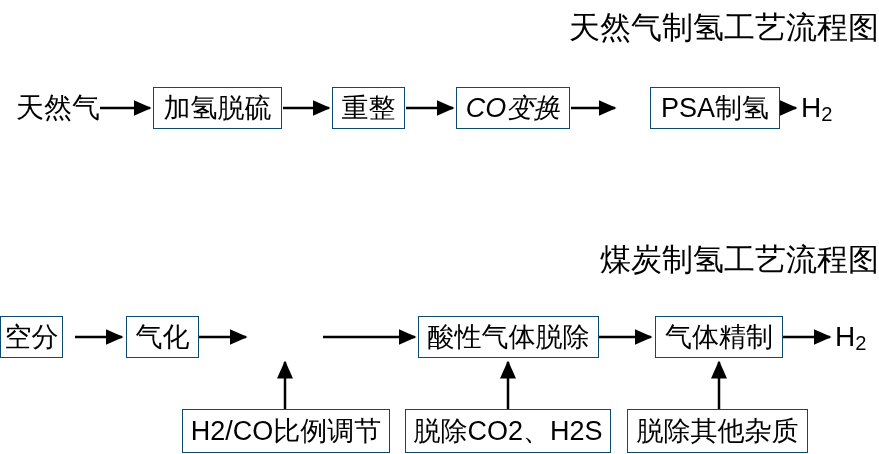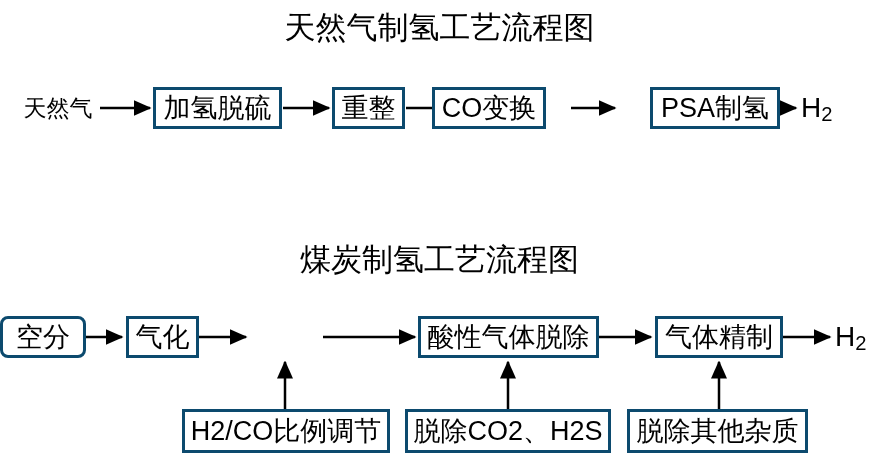--- a/index.html
+++ b/index.html
@@ -20,46 +20,46 @@
     position: absolute;
     left: 0;
     top: 0;
     width: 879px;
     height: 454px;
   }
   .title {
     position: absolute;
     left: 0;
     width: 879px;
-    text-align: center;
+    text-align: right;
     font-size: 31px;
     white-space: nowrap;
   }
   .title-1 { top: 7px; }
   .title-2 { top: 239px; }
   .box {
     position: absolute;
     box-sizing: border-box;
-    border: 3px solid #0c4a6e;
+    border: 1px solid #0c4a6e;
     background: #ffffff;
     display: flex;
     align-items: center;
     justify-content: center;
     font-size: 27px;
     white-space: nowrap;
   }
   .row1 { top: 87px;  height: 42px; }
   .row2 { top: 316px; height: 42px; }
   .row3 { top: 409px; height: 44px; text-align: right; }
   .plain-label {
     position: absolute;
     display: flex;
     align-items: center;
     justify-content: center;
-    font-size: 23px;
+    font-size: 28px;
     white-space: nowrap;
   }
   .hout {
     position: absolute;
     display: flex;
     align-items: center;
     font-size: 28px;
   }
   .hout sub {
     font-size: 0.72em;
@@ -96,31 +96,31 @@
     <line x1="508" y1="409" x2="508" y2="362" stroke="#000000" stroke-width="2.5" marker-end="url(#ah)"></line>
     <line x1="719" y1="409" x2="719" y2="362" stroke="#000000" stroke-width="2.5" marker-end="url(#ah)"></line>
   </svg>
 
   <div class="title title-1">天然气制氢工艺流程图</div>
 
   <div class="plain-label row1" style="left:16px; width:84px;">天然气</div>
 
   <div class="box row1" style="left:153px; width:129px;">加氢脱硫</div>
   <div class="box row1" style="left:332px; width:73px;">重整</div>
-  <div class="box row1" style="left:432px; width:114px;">CO变换</div>
+  <div class="box row1" style="left:456px; width:114px;font-style:italic;">CO变换</div>
   <div class="box row1" style="left:618px; width:130px;margin-left:32px;">PSA制氢</div>
 
   <div class="hout row1" style="left:801px; top:87px; height:42px;">
     <span>H</span>
       <sub>2</sub>
   </div>
 
   <div class="title title-2">煤炭制氢工艺流程图</div>
 
-  <div class="box row2" style="left:0px; width:86px;border-radius:8px;">空分</div>
+  <div class="box row2" style="left:0px; width:63px;">空分</div>
   <div class="box row2" style="left:126px; width:73px;">气化</div>
   <div class="box row2" style="left:418px; width:181px;">酸性气体脱除</div>
   <div class="box row2" style="left:655px; width:128px;">气体精制</div>
 
   <div class="hout row2" style="left:835px; top:316px; height:42px;">
     <span>H</span>
       <sub>2</sub>
   </div>
 
   <div class="box row3" style="left:182px; width:208px;">H2/CO比例调节</div>

